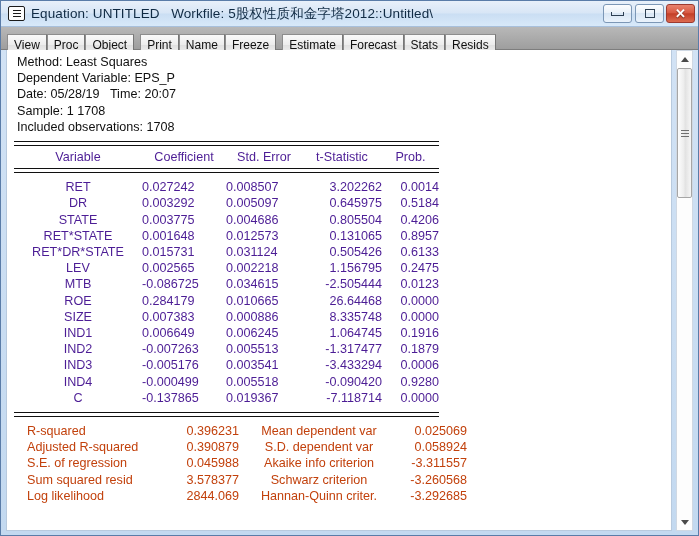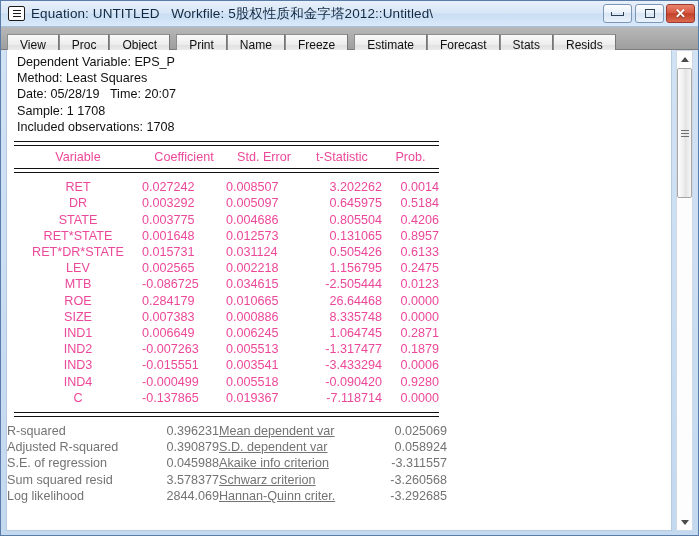--- a/index.html
+++ b/index.html
@@ -53,60 +53,60 @@
     position:absolute;left:0;top:26px;width:697px;height:23px;
     background:linear-gradient(#b8b8b8,#9e9e9e);
     border-bottom:1px solid #7d7d7d;
     box-sizing:border-box;display:flex;align-items:center;
   }
   .tbtn{
     height:21px;box-sizing:border-box;
     background:linear-gradient(#fafafa 0%,#ededed 50%,#e0e0e0 52%,#f2f2f2 100%);
     border:1px solid #8d8d8d;border-right-color:#767676;
     font-size:12px;color:#101010;display:flex;align-items:center;
-    justify-content:center;padding:0 12px;margin-top:13px;
+    justify-content:center;padding:0 6px;margin-top:13px;
     font-family:"Liberation Sans", sans-serif;white-space:nowrap;
   }
   .tgap{width:6px;height:1px;flex:none;}
   
   #content{
     position:absolute;left:5px;top:49px;width:666px;height:481px;
     background:#ffffff;overflow:hidden;
     border:1px solid #b8cade;border-top:none;box-sizing:border-box;
   }
   #doc{position:absolute;left:0;top:0;width:664px;padding:0;}
   .hdrline{
     font-size:12.6px;color:#101010;white-space:pre;
     font-family:"Liberation Sans", sans-serif;
     margin-left:10px;line-height:16.2px;
   }
   .rule2{margin-left:7px;width:425px;height:3px;
     border-top:1px solid #101010;border-bottom:1px solid #101010;}
   
   table.coef{
     border-collapse:collapse;margin-left:7px;width:425px;
-    font-size:12.6px;color:#ec4899;font-family:"Liberation Sans", sans-serif;
+    font-size:12.6px;color:#4c1d95;font-family:"Liberation Sans", sans-serif;
   }
   table.coef td,table.coef th{padding:0;font-weight:normal;line-height:16.2px;}
   table.coef th{text-align:center;}
   .c-var{width:128px;text-align:center;}
   .c-coef{width:84px;text-align:left;padding-right:4px;}
   .c-se{width:76px;padding-right:4px;}
   .c-t{width:80px;text-align:right;padding-right:4px;}
   .c-p{width:57px;text-align:right;padding-right:1px;}
   table.coef th.c-coef,table.coef th.c-se,table.coef th.c-t,table.coef th.c-p{text-align:center;padding-right:0;}
   
   table.stats{
-    border-collapse:collapse;margin-left:0;width:440px;
-    font-size:12.6px;color:#737373;font-family:"Liberation Sans", sans-serif;
+    border-collapse:collapse;margin-left:20px;width:440px;
+    font-size:12.6px;color:#c2410c;font-family:"Liberation Sans", sans-serif;
   }
   table.stats td{padding:0;line-height:16.2px;white-space:nowrap;}
   .s-l1{width:150px;text-align:left;}
   .s-v1{width:62px;text-align:right;}
-  .s-l2{width:160px;text-align:left;padding-left:16px;text-decoration:underline;}
+  .s-l2{width:160px;text-align:center;padding-left:16px;}
   .s-v2{width:68px;text-align:right;}
   .spacer6{height:6px;}
   .spacer4{height:4px;}
   .spacer3{height:3px;}
   
   #vscroll{
     position:absolute;right:5px;top:49px;width:17px;height:481px;
     background:#fdfdfd;border:1px solid #cfd8e3;box-sizing:border-box;
   }
   .sbarrow{
@@ -164,22 +164,22 @@
     <div class="tbtn">Estimate</div>
     <div class="tbtn">Forecast</div>
     <div class="tbtn">Stats</div>
     <div class="tbtn">Resids</div>
   </div>
 
   <div id="content">
     <div id="doc">
 
       <div class="spacer4"></div>
+      <div class="hdrline">Method: Least Squares</div>
       <div class="hdrline">Dependent Variable: EPS_P</div>
-      <div class="hdrline">Method: Least Squares</div>
       <div class="hdrline">Date: 05/28/19   Time: 20:07</div>
       <div class="hdrline">Sample: 1 1708</div>
       <div class="hdrline">Included observations: 1708</div>
 
       <div class="spacer6"></div>
       <div class="rule2"></div>
       <div class="spacer3"></div>
 
       <table class="coef">
         <thead>
@@ -260,32 +260,32 @@
             <td class="c-coef">0.007383</td>
             <td class="c-se">0.000886</td>
             <td class="c-t">8.335748</td>
             <td class="c-p">0.0000</td>
           </tr>
           <tr>
             <td class="c-var">IND1</td>
             <td class="c-coef">0.006649</td>
             <td class="c-se">0.006245</td>
             <td class="c-t">1.064745</td>
-            <td class="c-p">0.2871</td>
+            <td class="c-p">0.1916</td>
           </tr>
           <tr>
             <td class="c-var">IND2</td>
             <td class="c-coef">-0.007263</td>
             <td class="c-se">0.005513</td>
             <td class="c-t">-1.317477</td>
             <td class="c-p">0.1879</td>
           </tr>
           <tr>
             <td class="c-var">IND3</td>
-            <td class="c-coef">-0.015551</td>
+            <td class="c-coef">-0.005176</td>
             <td class="c-se">0.003541</td>
             <td class="c-t">-3.433294</td>
             <td class="c-p">0.0006</td>
           </tr>
           <tr>
             <td class="c-var">IND4</td>
             <td class="c-coef">-0.000499</td>
             <td class="c-se">0.005518</td>
             <td class="c-t">-0.090420</td>
             <td class="c-p">0.9280</td>

